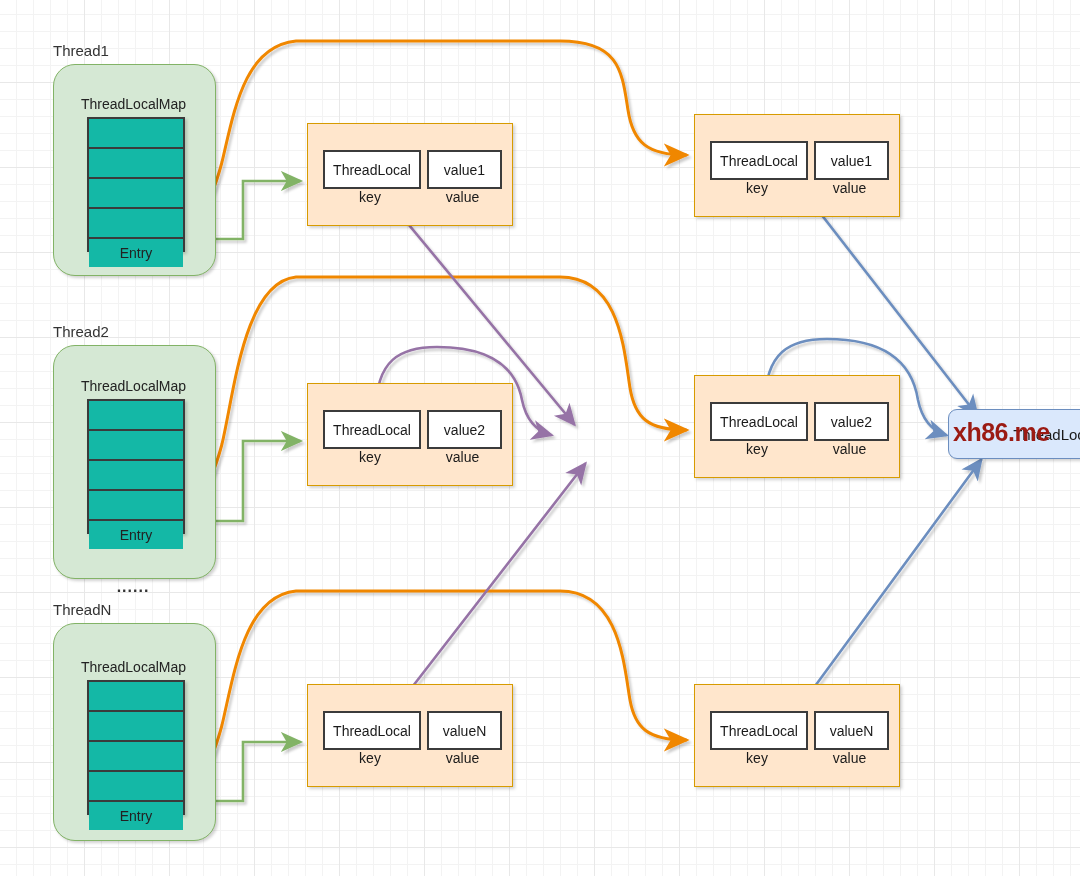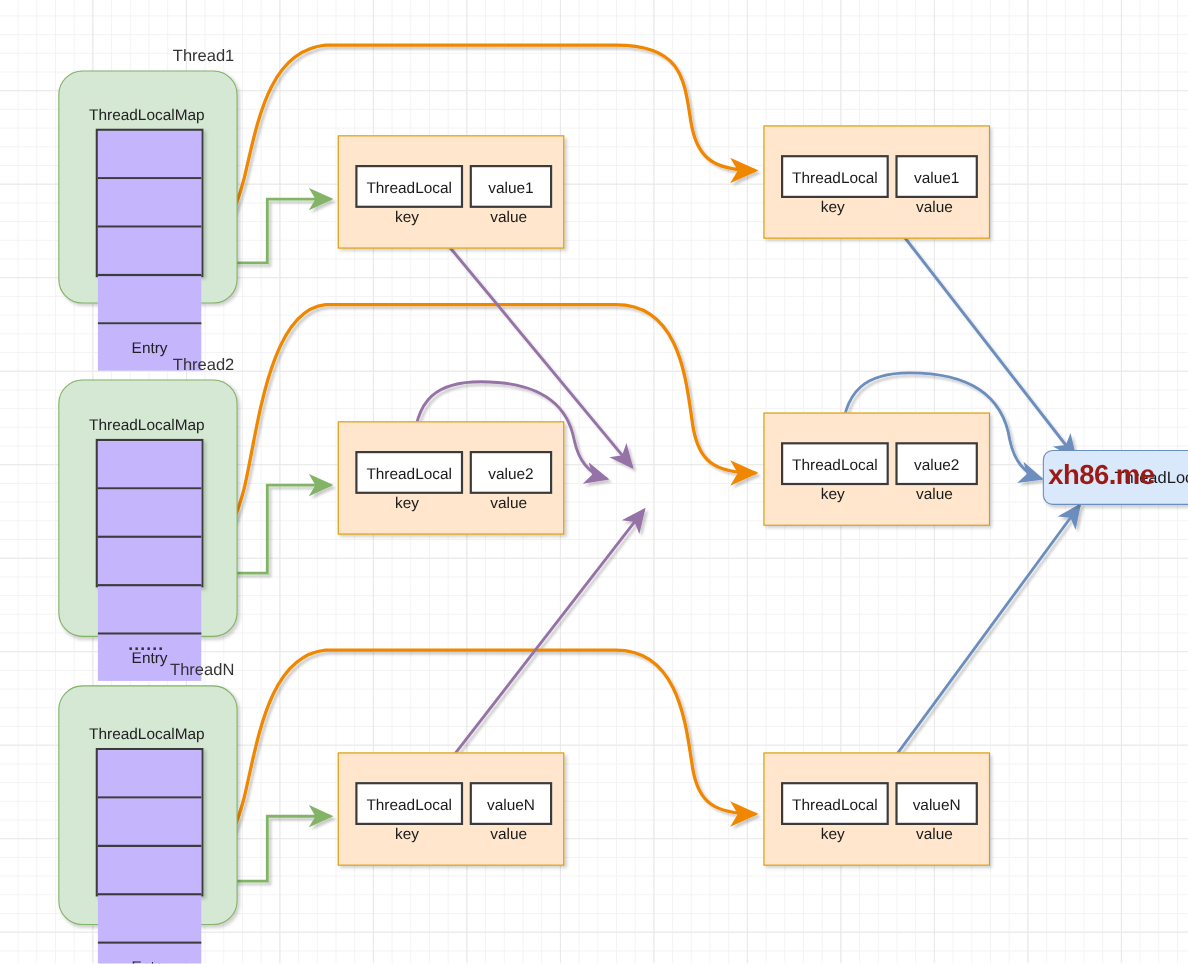--- a/index.html
+++ b/index.html
@@ -19,44 +19,44 @@
       linear-gradient(to right, #f3f3f3 1px, transparent 1px),
       linear-gradient(to bottom, #f3f3f3 1px, transparent 1px);
     background-size:85px 85px, 85px 85px, 17px 17px, 17px 17px;
     background-position:-1px -3px, -1px -3px, -1px -3px, -1px -3px;
   }
   svg.wires{position:absolute;left:0;top:0;width:1080px;height:876px;pointer-events:none;}
 
   
   .thread-group{position:absolute;}
   .thread-title{
-    position:absolute;width:160px;text-align:right;
+    position:absolute;width:160px;text-align:left;
     font-size:15px;color:#333333;white-space:nowrap;
   }
   .thread-dots{
     position:absolute;width:160px;text-align:center;
     font-size:16px;font-weight:bold;color:#333333;letter-spacing:1px;
   }
   .thread-box{
     position:absolute;
     background:#d5e8d4;border:1.5px solid #82b366;border-radius:22px;
     box-shadow:2px 2px 3px rgba(0,0,0,.18);
   }
   .map-label{
     position:absolute;width:100%;text-align:center;
     font-size:14px;color:#222222;
   }
   .map-table{
     position:absolute;border:2px solid #3b3b3b;background:#ffffff;
     box-shadow:2px 2px 3px rgba(0,0,0,.18);
   }
   .map-row{
-    height:42px;border-bottom:2px solid #3b3b3b;
-    display:flex;align-items:center;justify-content:center;
-    font-size:14px;color:#222222;background:#c4b5fd;
+    height:28px;border-bottom:2px solid #3b3b3b;
+    display:flex;align-items:center;justify-content:center;
+    font-size:14px;color:#222222;background:#14b8a6;
   }
   .map-row:last-child{border-bottom:none;}
 
   
   .entry-box{
     position:absolute;
     background:#ffe6cc;border:1.5px solid #d79b00;
     box-shadow:2px 2px 3px rgba(0,0,0,.18);
   }
   .kv-cell{

